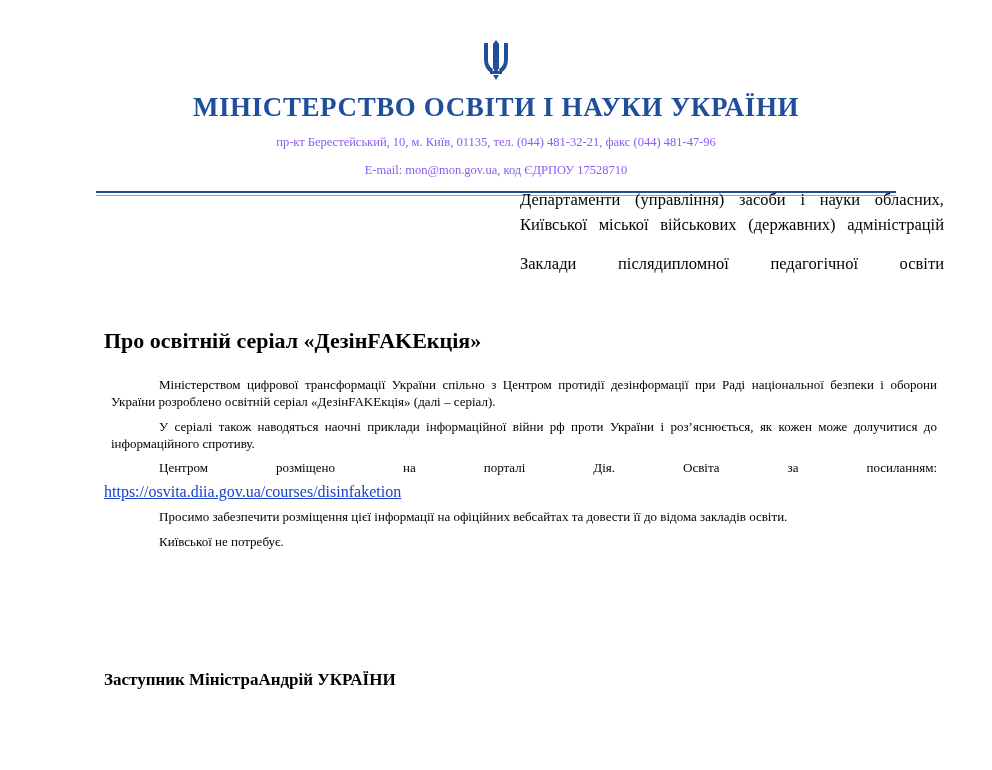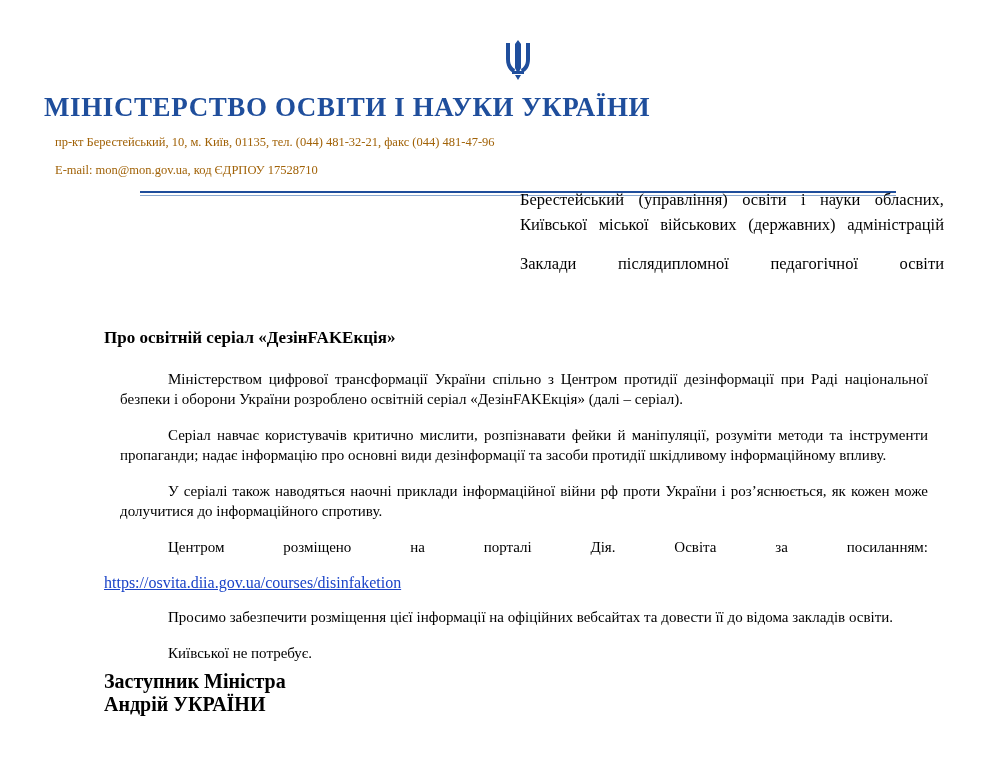--- a/index.html
+++ b/index.html
@@ -16,41 +16,41 @@
   }
   .page {
     position: relative;
     width: 992px;
     height: 770px;
     background: #ffffff;
   }
 
   
   .letterhead {
+    text-align: center;
     padding-top: 38px;
-    padding-left: 44px;
   }
   .emblem {
     width: 34px;
     height: 44px;
     margin: 0 auto 10px auto;
     display: block;
   }
   .ministry-title {
     font-family: "Liberation Serif", serif;
     font-weight: bold;
     font-size: 27px;
     letter-spacing: 0.6px;
     color: #1f4e9c;
     margin: 0 0 10px 0;
     white-space: nowrap;
   }
   .contact-line {
     font-size: 12.5px;
-    color: #a16207;
+    color: #8b5cf6;
     line-height: 1.35;
     margin: 11px;
   }
   .rule-wrap {
     margin: 12px 96px 0 96px;
   }
   .rule-thick {
     height: 2px;
     background: #1f4e9c;
   }
@@ -80,50 +80,49 @@
 
   
   .body-block {
     position: absolute;
     left: 104px;
     top: 328px;
     width: 840px;
   }
   .subject {
     font-weight: bold;
-    font-size: 17px;
+    font-size: 22px;
     margin: 0 0 22px 0;
   }
   .para {
-    font-size: 15px;
+    font-size: 13px;
     line-height: 1.33;
     text-align: justify;
-    margin: 16px;
+    margin: 7px;
     text-indent: 48px;
   }
   .link {
     color: #1a43c8;
     text-decoration: underline;
   }
   .para.justify-last {
     text-align-last: justify;
   }
 
   
   .signature {
     position: absolute;
     left: 104px;
     top: 670px;
     width: 840px;
     display: flex;
-    justify-content: center;
+    justify-content: flex-start;
     align-items: baseline;
     font-weight: bold;
-    font-size: 20px;
-    flex-direction: column;
+    font-size: 17px;
   }
 </style>
 </head>
 <body>
 
 <div class="page">
 
   <div class="letterhead">
     <svg class="emblem" viewBox="0 0 34 44" aria-hidden="true">
       <g fill="#1f4e9c">
@@ -139,29 +138,28 @@
     <div class="contact-line">пр-кт Берестейський, 10, м. Київ, 01135, тел. (044) 481-32-21, факс (044) 481-47-96</div>
     <div class="contact-line">E-mail: mon@mon.gov.ua, код ЄДРПОУ 17528710</div>
 
     <div class="rule-wrap">
       <div class="rule-thick"></div>
       <div class="rule-thin"></div>
     </div>
   </div>
 
   <div class="addressee">
-    <p>Берестейський (управління) освіти і науки обласних, Київської міської військових (державних) адміністрацій</p>
+    <p>Департаменти (управління) засоби і науки обласних, Київської міської військових (державних) адміністрацій</p>
     <p>Заклади післядипломної педагогічної освіти</p>
   </div>
 
   <div class="body-block">
     <div class="subject">Про освітній серіал «ДезінFAKEкція»</div>
 
     <p class="para">Міністерством цифрової трансформації України спільно з Центром протидії дезінформації при Раді національної безпеки і оборони України розроблено освітній серіал «ДезінFAKEкція» (далі – серіал).</p>
-    <p class="para">Серіал навчає користувачів критично мислити, розпізнавати фейки й маніпуляції, розуміти методи та інструменти пропаганди; надає інформацію про основні види дезінформації та засоби протидії шкідливому інформаційному впливу.</p>
     <p class="para">У серіалі також наводяться наочні приклади інформаційної війни рф проти України і роз’яснюється, як кожен може долучитися до інформаційного спротиву.</p>
     <p class="para justify-last">Центром розміщено на порталі Дія. Освіта за посиланням:</p>
     <a class="link" href="#">https://osvita.diia.gov.ua/courses/disinfaketion</a>
     <p class="para">Просимо забезпечити розміщення цієї інформації на офіційних вебсайтах та довести її до відома закладів освіти.</p>
     <p class="para">Київської не потребує.</p>
   </div>
 
   <div class="signature">
     <span>Заступник Міністра</span>
     <span>Андрій УКРАЇНИ</span>

